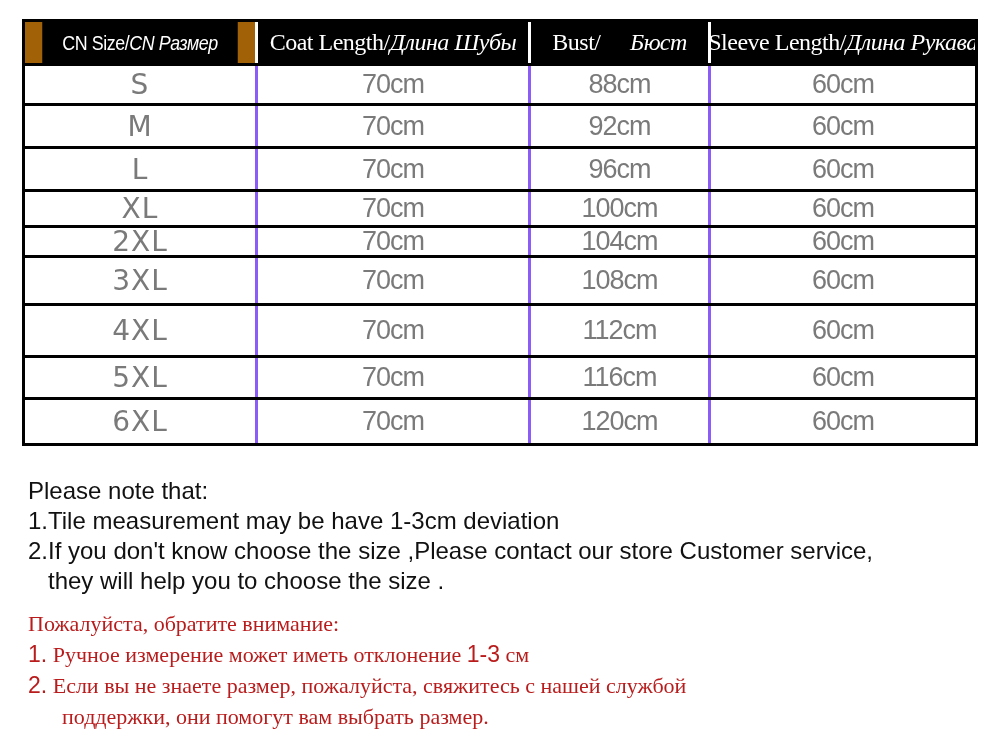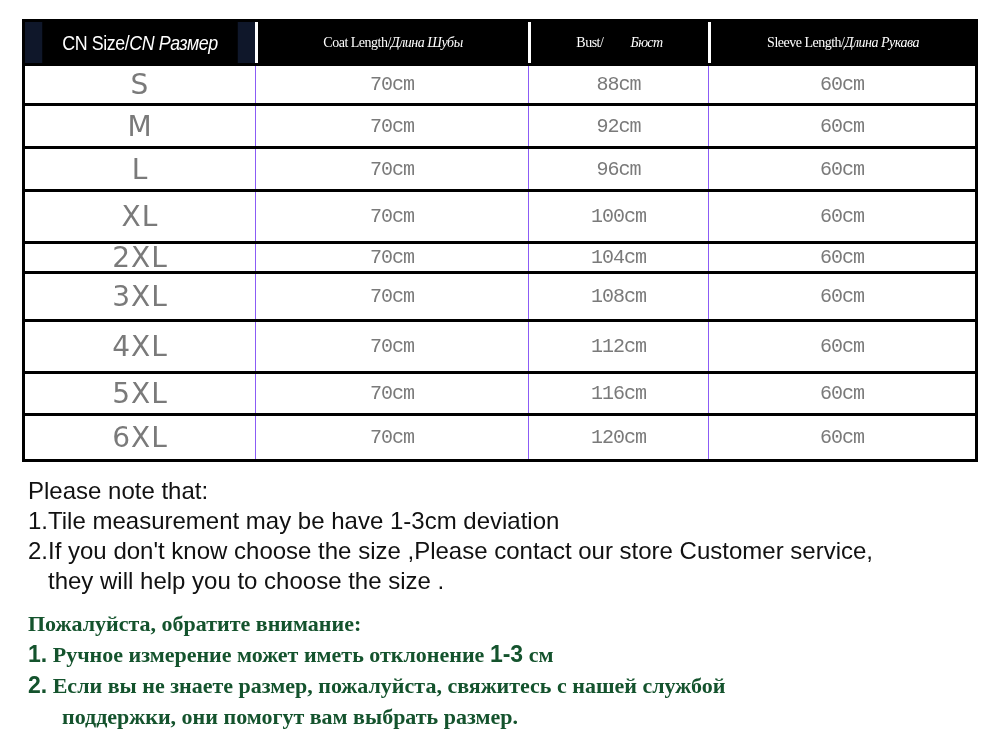--- a/index.html
+++ b/index.html
@@ -1,32 +1,32 @@
 <!DOCTYPE html>
 <html><head>
 <meta charset="utf-8">
 <style>
   html, body { margin:0; padding:0; background:#ffffff; }
   body { width:1000px; height:752px; position:relative; overflow:hidden; font-family:"Liberation Sans", sans-serif; }
   .table { position:absolute; left:22px; top:19px; width:956px; border:3px solid #000; box-sizing:border-box; }
   .row { display:flex; border-top:3px solid #000; box-sizing:border-box; }
   .row.first { border-top:none; }
-  .cell { box-sizing:border-box; display:flex; align-items:center; justify-content:center; border-left:1px solid #8b5cf6; color:#7a7a7a; font-family:Liberation Mono, monospace; font-size:20px; letter-spacing:-1px; overflow:hidden; white-space:nowrap; }
+  .cell { box-sizing:border-box; display:flex; align-items:center; justify-content:center; border-left:3px solid #8b5cf6; color:#7a7a7a; font-family:Liberation Sans, sans-serif; font-size:27px; letter-spacing:-1px; overflow:hidden; white-space:nowrap; }
   .cell:first-child { border-left:none; }
   .c1 { width:230px; } .c2 { width:273px; } .c3 { width:180px;gap:24px; } .c4 { flex:1; }
   .cell.size { font-family:"DejaVu Sans", sans-serif; letter-spacing:1px; font-size:28px; }
-  .head { height:41px; background:#0f172a; }
-  .head .cell { background:#000; color:#fff; font-family:"Liberation Serif", serif; font-size:14px; letter-spacing:-0.5px; border-left:3px solid #fff; box-shadow: inset 2px 0 0 #000; }
+  .head { height:41px; background:#a16207; }
+  .head .cell { background:#000; color:#fff; font-family:"Liberation Serif", serif; font-size:24px; letter-spacing:-0.5px; border-left:3px solid #fff; box-shadow: inset 2px 0 0 #000; }
   .head .cell:first-child { border-left:none; box-shadow:none; }
   .head .cell i { font-style:italic; }
   .head .c1 { font-family:"Liberation Sans", sans-serif; font-size:21px; transform:scaleX(0.85); }
   .notes-en { position:absolute; left:28px; top:476px; font-family:"Liberation Sans", sans-serif; font-size:24px; color:#111; line-height:30px; }
   .notes-en div { white-space:nowrap; }
   .indent { padding-left:20px; }
-  .notes-ru { position:absolute; left:28px; top:608px; font-family:"Liberation Serif", serif; font-size:22px; color:#14532d; line-height:31px;font-weight:bold; }
+  .notes-ru { position:absolute; left:28px; top:608px; font-family:"Liberation Serif", serif; font-size:22px; color:#b91c1c; line-height:31px; }
   .notes-ru div { white-space:nowrap; }
   .num { font-family:"Liberation Sans", sans-serif; font-size:23px; }
   .indent-ru { padding-left:34px; }
 </style>
 </head>
 <body>
 
 <div class="table">
   <div class="row head first">
     <div class="cell c1">
@@ -58,21 +58,21 @@
     <div class="cell c2">70cm</div>
     <div class="cell c3">92cm</div>
     <div class="cell c4">60cm</div>
   </div>
   <div class="row" style="height:43px">
     <div class="cell c1 size">L</div>
     <div class="cell c2">70cm</div>
     <div class="cell c3">96cm</div>
     <div class="cell c4">60cm</div>
   </div>
-  <div class="row" style="height:52px">
+  <div class="row" style="height:36px">
     <div class="cell c1 size">XL</div>
     <div class="cell c2">70cm</div>
     <div class="cell c3">100cm</div>
     <div class="cell c4">60cm</div>
   </div>
   <div class="row" style="height:30px">
     <div class="cell c1 size">2XL</div>
     <div class="cell c2">70cm</div>
     <div class="cell c3">104cm</div>
     <div class="cell c4">60cm</div>

